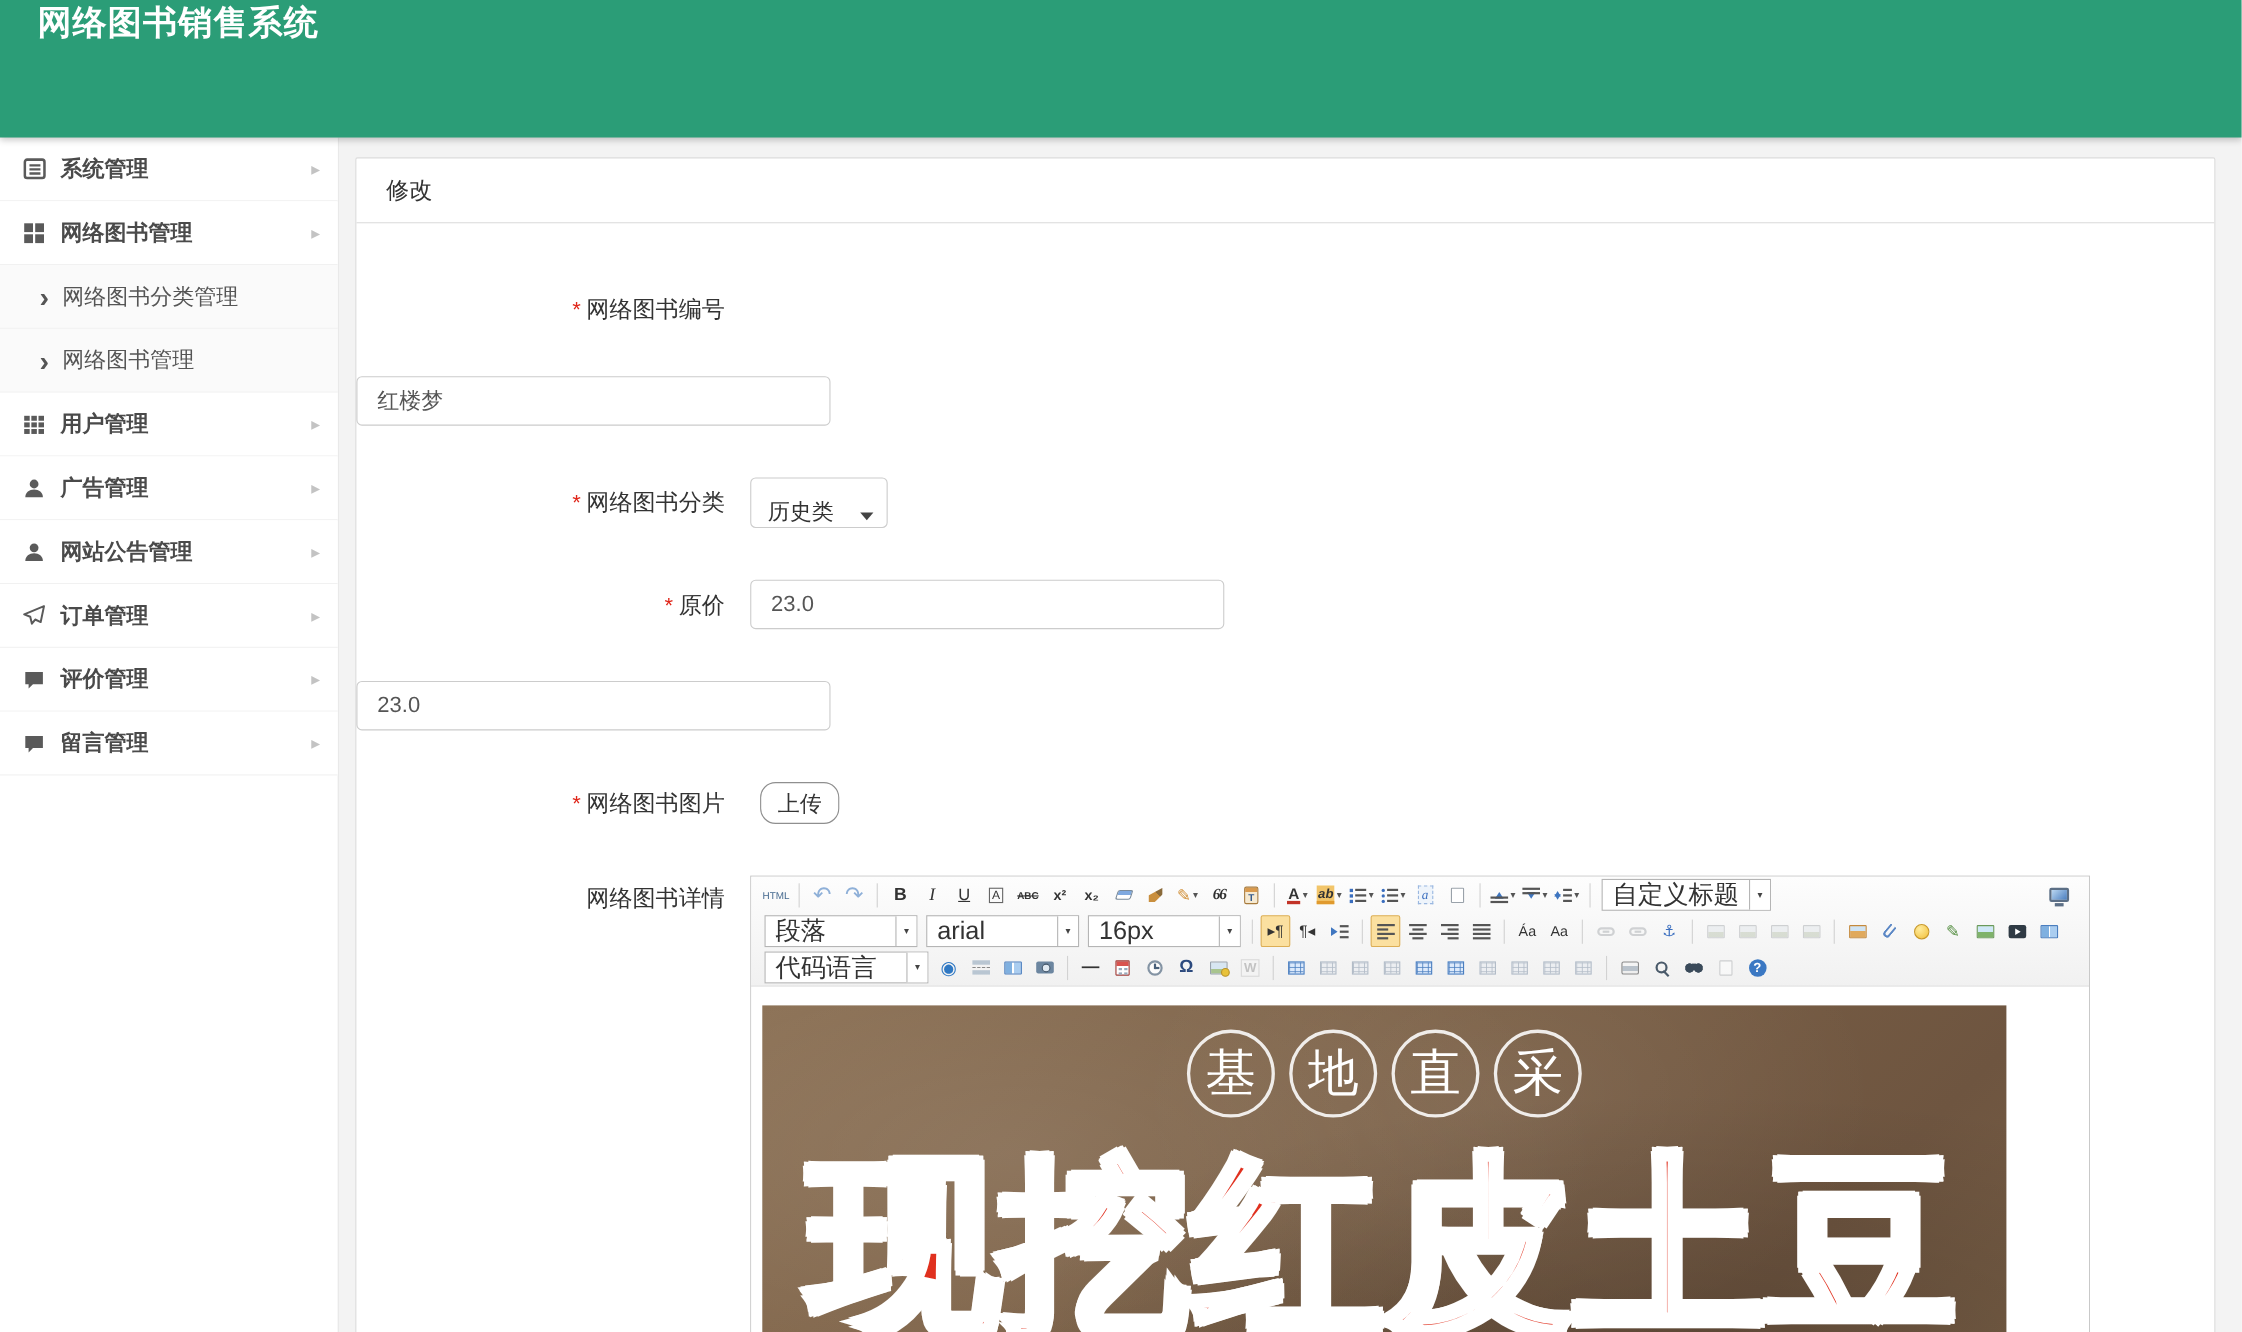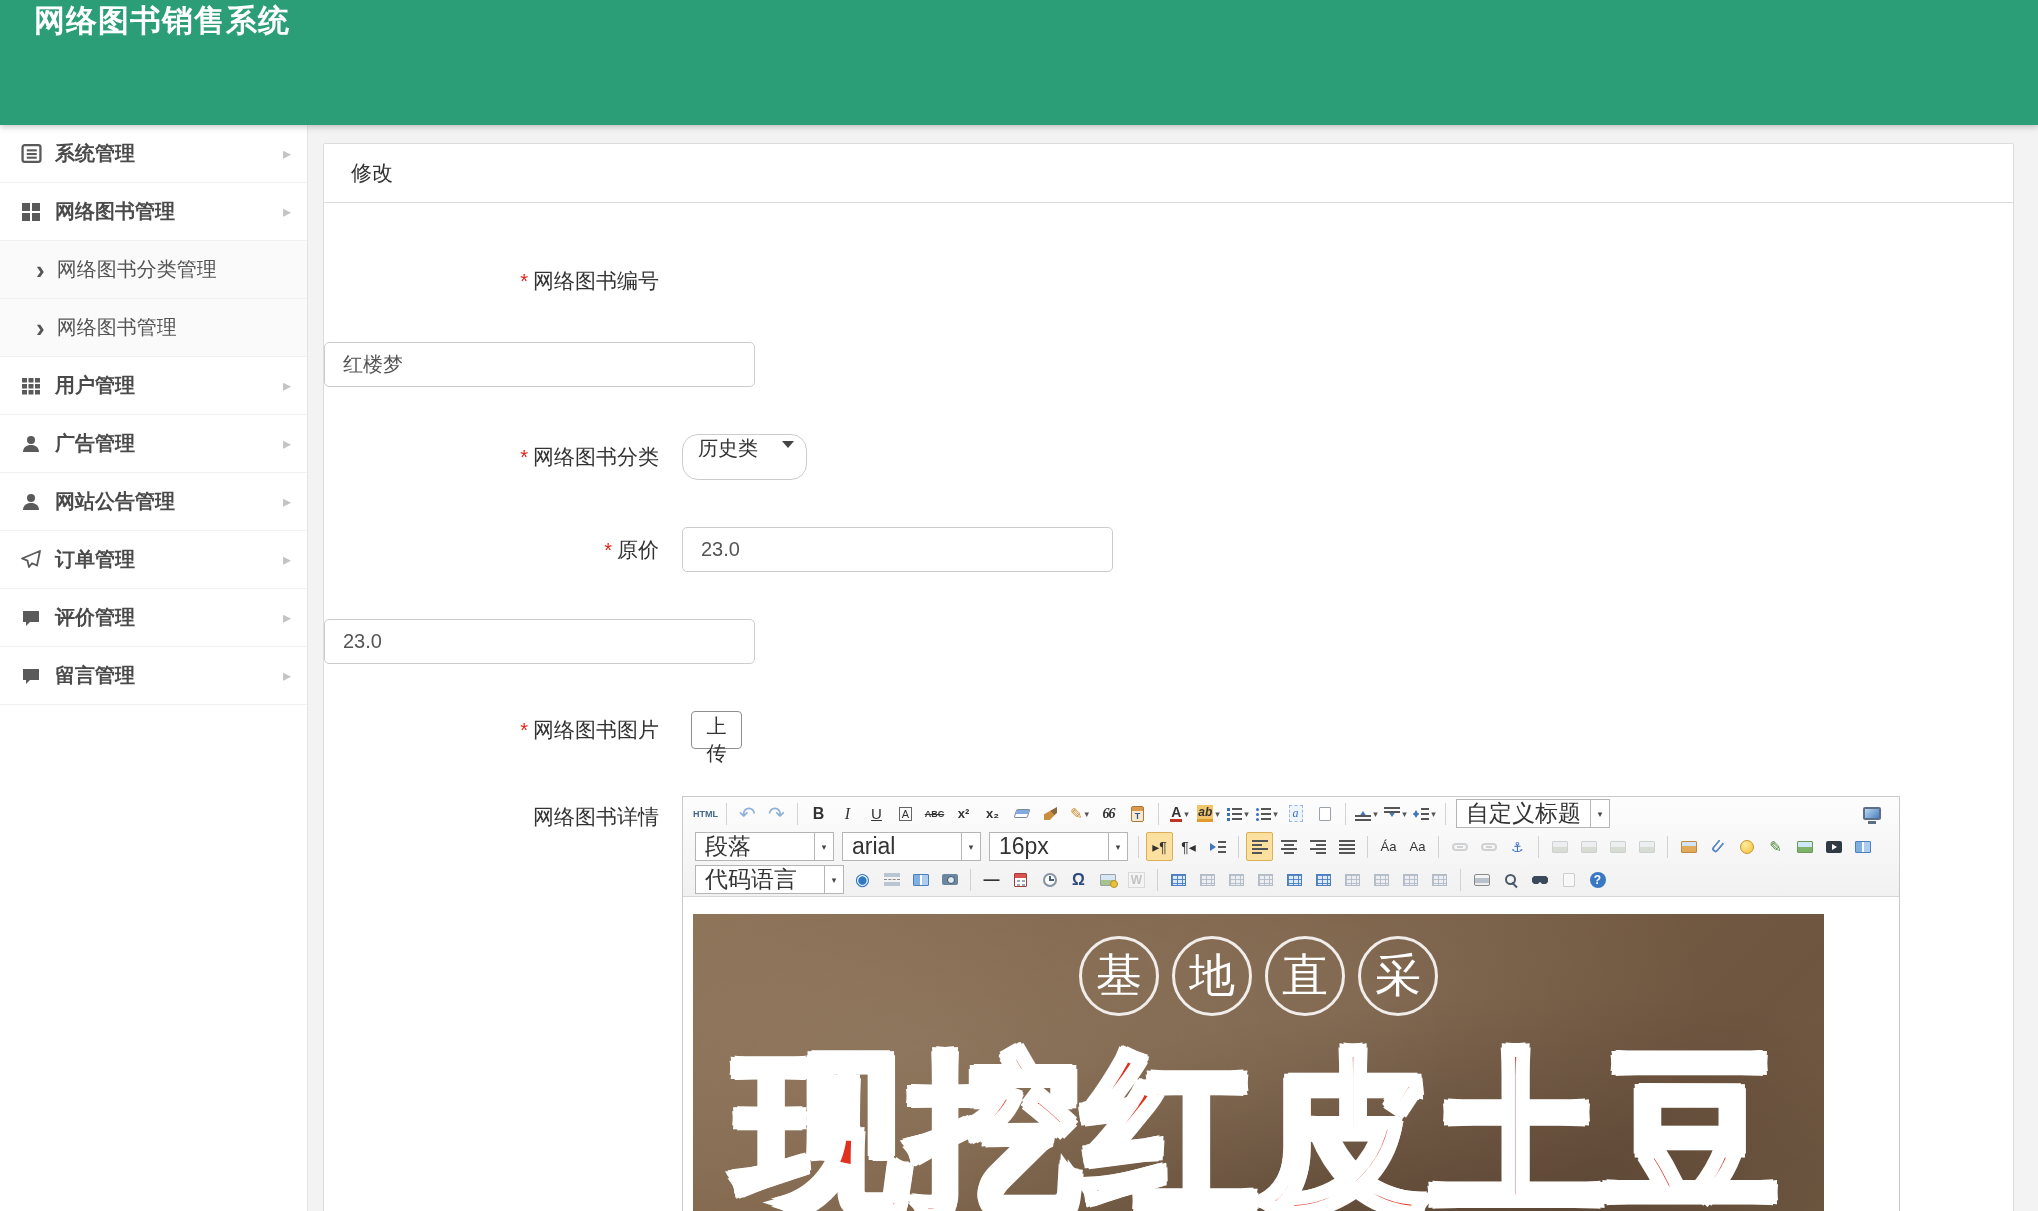--- a/index.html
+++ b/index.html
@@ -32,25 +32,25 @@
   .panel-body{padding-top:64px;}
 
   
   .frow{display:flex;align-items:center;margin-bottom:47px;}
   .frow .lab{width:358px;box-sizing:border-box;padding-right:23px;text-align:right;
     font-size:21px;color:#333;flex:0 0 auto;}
   .req{color:#e0261a;margin-right:5px;font-size:20px;}
   .tinput{box-sizing:border-box;width:431px;height:45px;border:1px solid #ccc;border-radius:5px;
     padding:0 18px;font-size:20px;color:#555;background:#fff;font-family:inherit;outline:none;}
   .tinput.ro{background:#e9e9e9;color:#555;}
-  .sel{box-sizing:border-box;width:125px;height:46px;border:1px solid #ccc;border-radius:16px;background:#fff;
-    display:flex;align-items:flex-start;padding:0 12px 0 15px;cursor:pointer;}
+  .sel{box-sizing:border-box;width:125px;height:46px;border:1px solid #ccc;border-radius:5px;background:#fff;
+    display:flex;align-items:flex-end;padding:0 12px 0 15px;cursor:pointer;}
   .sel .sval{font-size:20px;color:#333;flex:1;}
   .sel .scaret{width:0;height:0;border:6px solid transparent;border-top:7px solid #444;margin-top:6px;}
-  .upload-btn{margin-left:9px;width:51px;height:38px;border:1px solid #8f8f8f;border-radius:4px;
+  .upload-btn{margin-left:9px;width:72px;height:38px;border:1px solid #8f8f8f;border-radius:14px;
     background:#fff;font-size:20px;color:#333;cursor:pointer;font-family:inherit;}
   .frow.editor-row{align-items:flex-start;}
   .frow.editor-row .lab{padding-top:7px;}
 
   
   .editor{width:1216px;border:1px solid #c9c9c9;background:#fff;}
   .toolbar{background:linear-gradient(#fdfdfd,#f1f1f1);border-bottom:1px solid #d6d6d6;}
   .tb-row{display:flex;align-items:center;height:33px;padding:0 8px;white-space:nowrap;}
   .tb-sep{width:1px;height:22px;background:#d2d2d2;margin:0 6px;flex:0 0 auto;}
   .tb-btn{display:inline-flex;align-items:center;justify-content:center;min-width:25px;height:27px;
@@ -59,21 +59,21 @@
   .tb-btn.muted{opacity:.45;filter:grayscale(60%);}
   .tb-btn.push-right{margin-left:auto;margin-right:6px;}
   .tb-caret{font-size:9px;color:#555;margin-left:2px;}
   .tb-combo{display:inline-flex;align-items:stretch;height:27px;background:#fff;border:1px solid #b5b5b5;
     margin:0 4px;cursor:pointer;flex:0 0 auto;}
   .cmb-txt{display:flex;align-items:center;padding:0 9px;font-size:23px;color:#333;}
   .cmb-arr{width:18px;border-left:1px solid #b5b5b5;display:flex;align-items:center;justify-content:center;
     font-size:9px;color:#444;background:#fff;}
 
   
-  .g-html{font-size:9px;font-weight:bold;color:#44688e;}
+  .g-html{font-size:9px;font-weight:normal;color:#44688e;}
   .g-blue{color:#8fb0d8;} .g-lg{font-size:20px;line-height:1;}
   .g-bold{font-weight:900;font-size:16px;color:#333;}
   .g-italic{font-style:italic;font-family:"Liberation Serif",serif;font-size:16px;color:#333;}
   .g-under{text-decoration:underline;font-size:15px;color:#333;}
   .g-boxed{border:1px solid #666;font-size:11px;padding:0 2px;color:#333;}
   .g-strike{font-size:9px;text-decoration:line-through;color:#333;font-weight:bold;}
   .g-sup{font-size:13px;color:#333;font-weight:bold;}
   .g-orange{color:#cf8a2e;font-size:15px;}
   .g-quote{font-family:"Liberation Serif",serif;font-weight:900;font-style:italic;font-size:14px;color:#2f2f2f;letter-spacing:-1px;}
   .g-fore{font-weight:bold;font-size:14px;color:#333;border-bottom:3px solid #c23327;line-height:1.05;padding:0 1px;}

